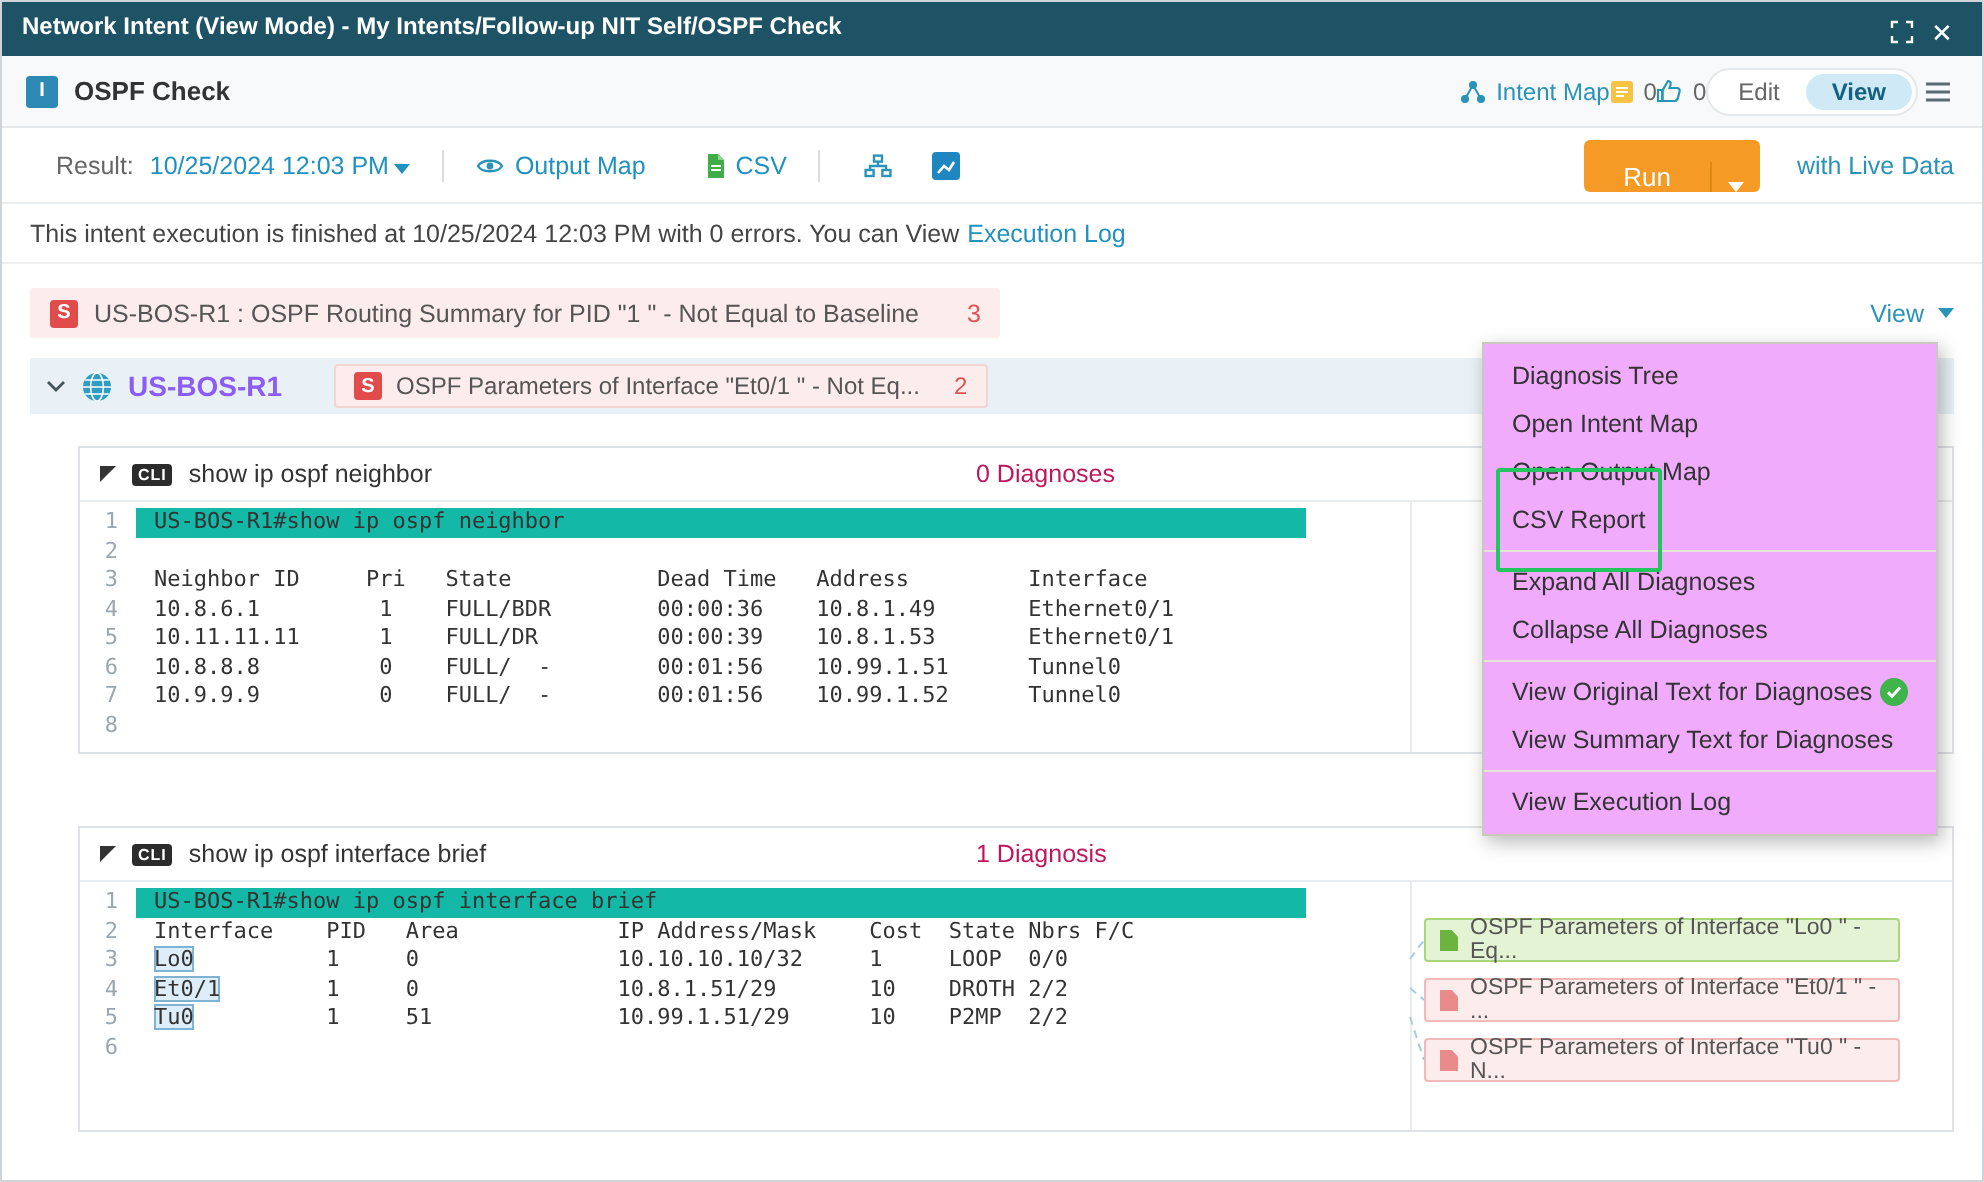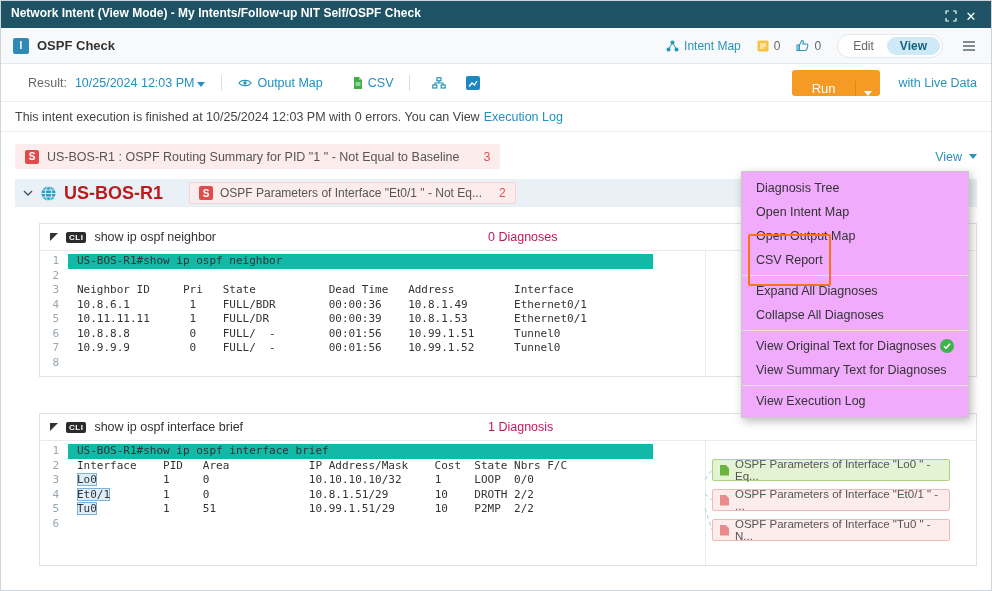--- a/index.html
+++ b/index.html
@@ -27,21 +27,21 @@
   .header {
     height: 36px; background: #f7f9fa; border-bottom: 1px solid #e4e8ea;
     display: flex; align-items: center; padding: 0 12px;
   }
   .intent-icon {
     width: 16px; height: 16px; background: #2f89b5; border-radius: 2px;
     color: #fff; font-size: 10px; font-weight: bold;
     display: flex; align-items: center; justify-content: center;
   }
   .header-title { font-size: 13px; font-weight: bold; color: #333; margin-left: 8px; }
-  .header-right { margin-left: auto; display: flex; align-items: center; gap: 16px; font-size: 12px; }
+  .header-right { margin-left: auto; display: flex; align-items: center; font-size: 12px; }
   .hr-item { display: flex; align-items: center; gap: 5px; color: #2a93b8; cursor: pointer; }
   .hr-count { color: #666; }
   .seg {
     background: #fff; border: 1px solid #e3e8ea; border-radius: 13px;
     display: flex; padding: 2px; align-items: center;
   }
   .seg-item { padding: 2px 13px; font-size: 12px; color: #666; border-radius: 11px; cursor: pointer; }
   .seg-item.active { background: #cfe9f6; color: #14627f; font-weight: bold; }
 
   
@@ -86,21 +86,21 @@
   }
   .alert-count { color: #e05252; margin-left: 16px; }
   .view-dropdown { margin-left: auto; color: #2a93b8; font-size: 12.5px;
     display: flex; align-items: center; gap: 4px; cursor: pointer; }
   .view-dropdown .caret { border-top-color: #2a93b8; }
 
   .device-row {
     background: #e9f1f6; height: 28px; display: flex; align-items: center;
     padding: 0 8px; gap: 8px; margin-bottom: 16px;
   }
-  .device-name { font-weight: bold; font-size: 18px; color: #b91c1c; }
+  .device-name { font-weight: bold; font-size: 14px; color: #8b5cf6; }
   .device-badge {
     background: #fdecec; border: 1px solid #f3d4d4; display: flex; align-items: center; gap: 7px;
     height: 22px; padding: 0 9px; font-size: 12px; color: #555; margin-left: 18px; border-radius: 2px;
   }
   .badge-count { color: #e05252; margin-left: 10px; }
   .device-btn {
     margin-left: auto; width: 24px; height: 20px; background: #55626b; border-radius: 3px;
     display: flex; flex-direction: column; justify-content: center; gap: 2px; align-items: center; cursor: pointer;
   }
   .device-btn i { display: block; width: 12px; height: 1.5px; background: #dfe5e8; }
@@ -147,21 +147,21 @@
   svg.connectors line { stroke: #a5cde2; stroke-width: 1; stroke-dasharray: 4 3; }
 
   
   .context-menu {
     position: absolute; top: 170px; right: 22px; width: 228px;
     background: #f0abfc; border: 1px solid #c9c9c2;
     box-shadow: 2px 3px 9px rgba(0,0,0,.28); z-index: 100; padding: 4px 0;
   }
   .menu-item { height: 24px; display: flex; align-items: center; padding: 0 14px;
     font-size: 12.5px; color: #333; cursor: pointer; }
-  .menu-item-label.annotated { border: 2px solid #f97316; padding: 17px 6px; margin-left: -8px; border-radius: 2px; }
+  .menu-item-label.annotated { border: 2px solid #22c55e; padding: 17px 6px; margin-left: -8px; border-radius: 2px; }
   .menu-divider { height: 1px; background: #e4e4da; margin: 3px 0; }
   .check-icon { margin-left: auto; display: flex; align-items: center; }
 </style>
 </head>
 <body>
 
 <div class="titlebar">
   <span>Network Intent (View Mode) - My Intents/Follow-up NIT Self/OSPF Check</span>
   <span class="spacer"></span>
   <span class="tb-btn">

